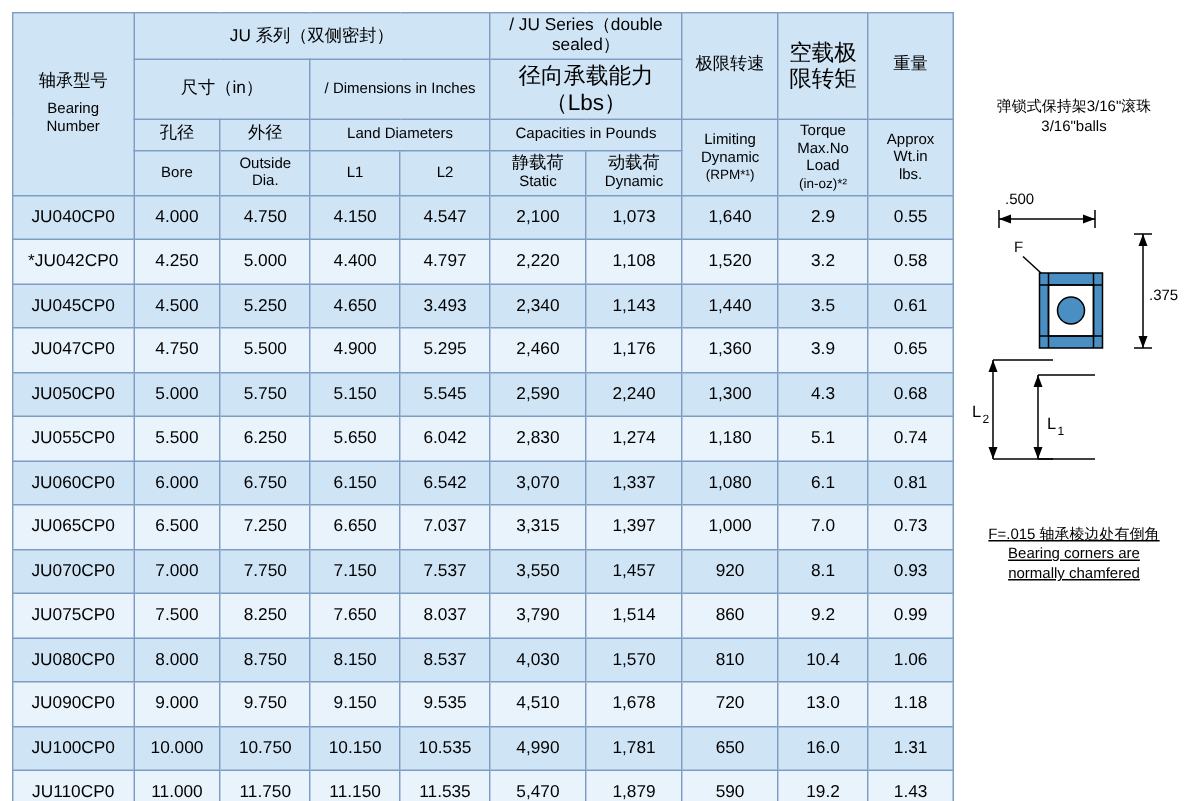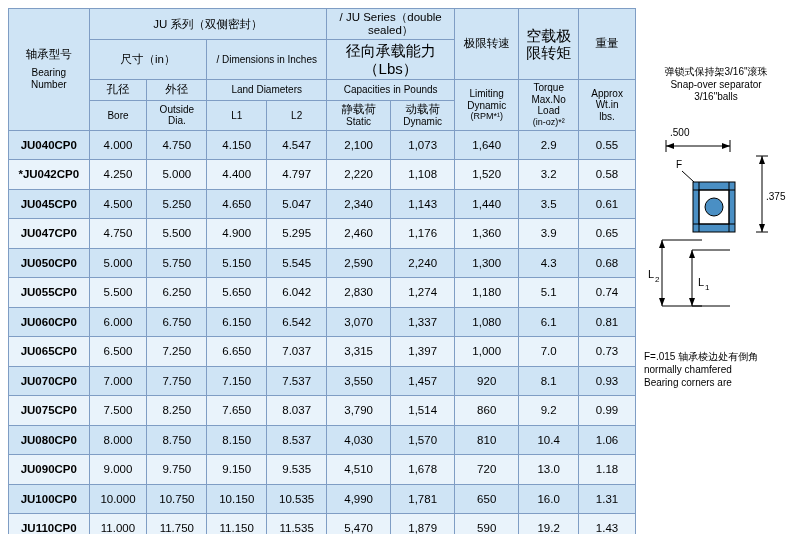--- a/index.html
+++ b/index.html
@@ -55,21 +55,20 @@
     height: 28.5px;
     background: #cfe4f5;
     font-size: 12px;
   }
   tbody tr.alt td {
     background: #e9f3fb;
   }
   td.model {
     text-align: center;
     font-size: 12px;
-    font-weight: bold;
   }
   .hdr-cell-inner {
     padding: 2px 1px;
     line-height: 1.15;
   }
   
   .diagram {
     position: relative;
     flex: 1 1 auto;
     width: 144px;
@@ -82,23 +81,25 @@
     text-align: center;
     font-size: 10px;
     line-height: 1.25;
     color: #000;
   }
   .dg-note-bottom {
     position: absolute;
     top: 342px;
     left: 0;
     width: 144px;
+    text-align: center;
     font-size: 10px;
     line-height: 1.3;
     color: #000;
+    text-decoration: underline;
   }
   .dg-svg {
     position: absolute;
     top: 108px;
     left: 0;
   }
 </style>
 </head>
 <body>
 
@@ -260,21 +261,21 @@
             <td>1,108</td>
             <td>1,520</td>
             <td>3.2</td>
             <td>0.58</td>
           </tr>
           <tr>
             <td class="model">JU045CP0</td>
             <td>4.500</td>
             <td>5.250</td>
             <td>4.650</td>
-            <td>5.047</td>
+            <td>3.493</td>
             <td>2,340</td>
             <td>1,143</td>
             <td>1,440</td>
             <td>3.5</td>
             <td>0.61</td>
           </tr>
           <tr class="alt">
             <td class="model">JU047CP0</td>
             <td>4.750</td>
             <td>5.500</td>
@@ -418,21 +419,20 @@
             <td>22.8</td>
             <td>1.56</td>
           </tr>
         </tbody>
     </table>
   </div>
 
   <div class="diagram">
     <div class="dg-note-top">
       <div>弹锁式保持架3/16"滚珠</div>
-      <div>Snap-over separator</div>
       <div>3/16"balls</div>
     </div>
 
     <svg class="dg-svg" width="144" height="230" viewBox="0 0 144 230">
 
       <g stroke="#000" stroke-width="1" fill="none">
         <line x1="22" y1="30" x2="86" y2="30"></line>
         <line x1="22" y1="24" x2="22" y2="36"></line>
         <line x1="86" y1="24" x2="86" y2="36"></line>
       </g>
@@ -482,17 +482,17 @@
         <line x1="48" y1="190" x2="86" y2="190"></line>
       </g>
       <polygon points="48,134 45,142 51,142" fill="#000"></polygon>
       <polygon points="48,190 45,182 51,182" fill="#000"></polygon>
       <text x="54" y="170" font-size="11" font-family="Liberation Sans, sans-serif" fill="#000">L</text>
       <text x="61" y="174" font-size="8" font-family="Liberation Sans, sans-serif" fill="#000">1</text>
     </svg>
 
     <div class="dg-note-bottom">
       <div>F=.015  轴承棱边处有倒角</div>
+      <div>Bearing corners are</div>
       <div>normally chamfered</div>
-      <div>Bearing corners are</div>
     </div>
   </div>
 </div>
 
 </body></html>

